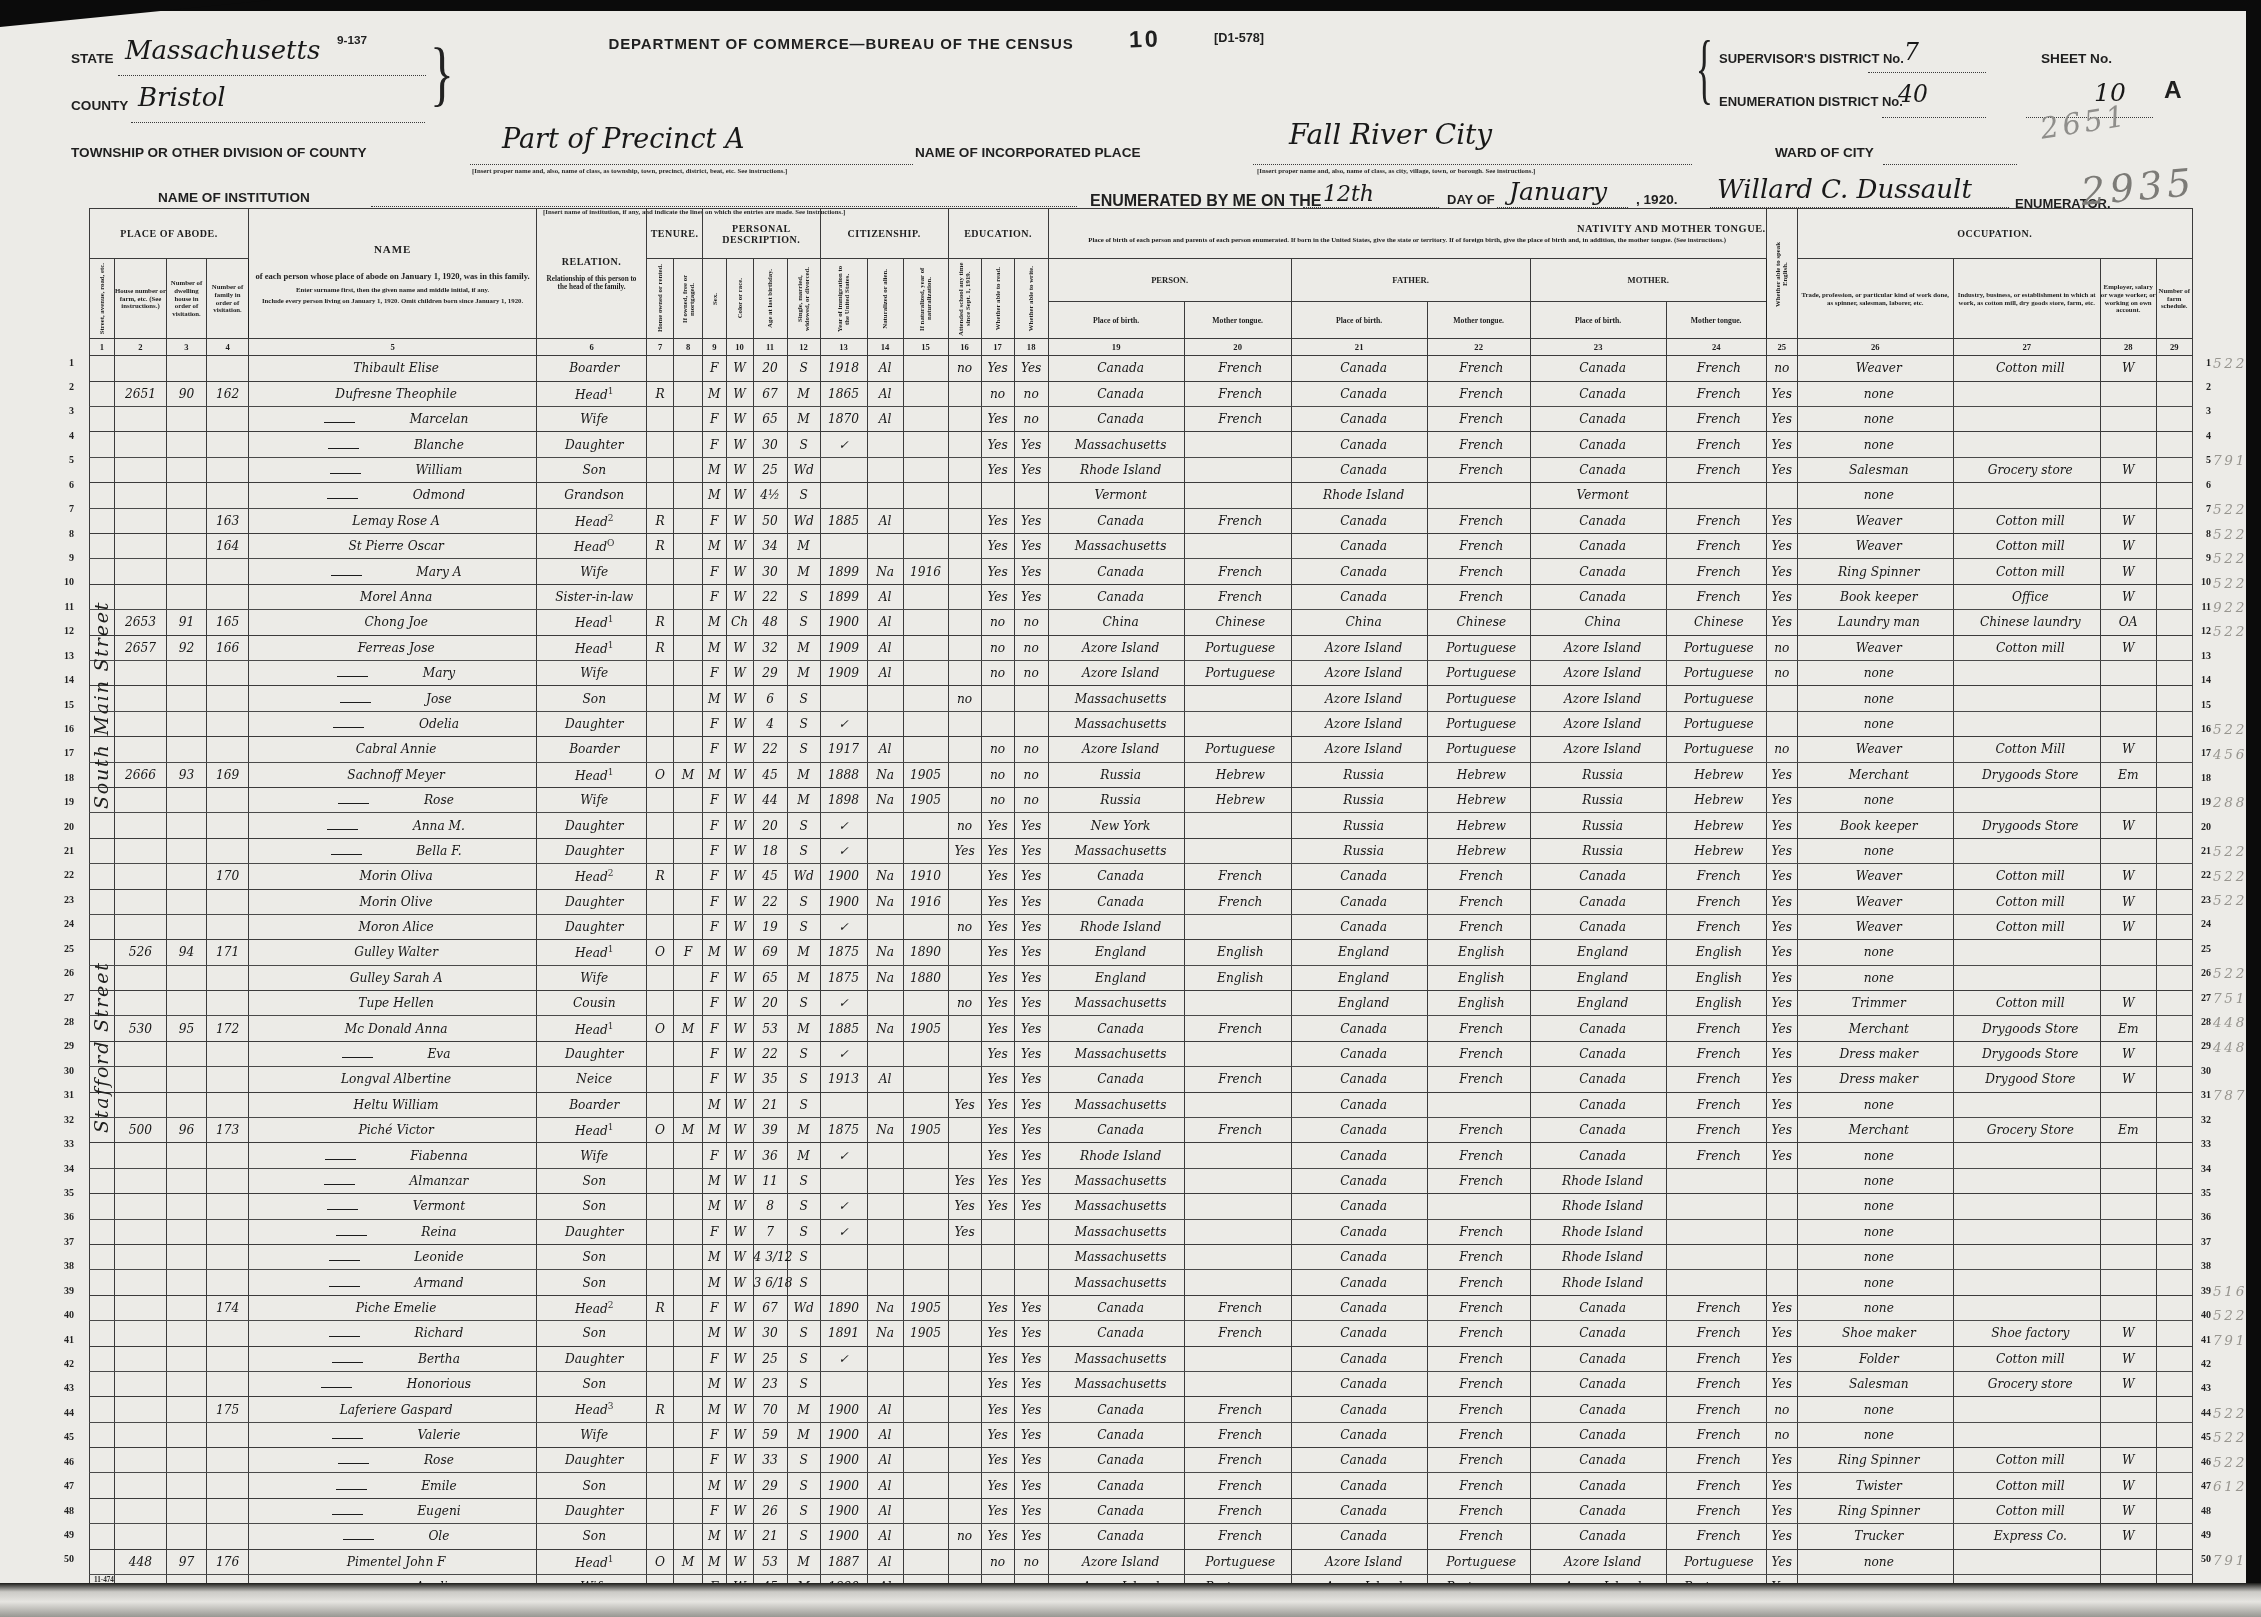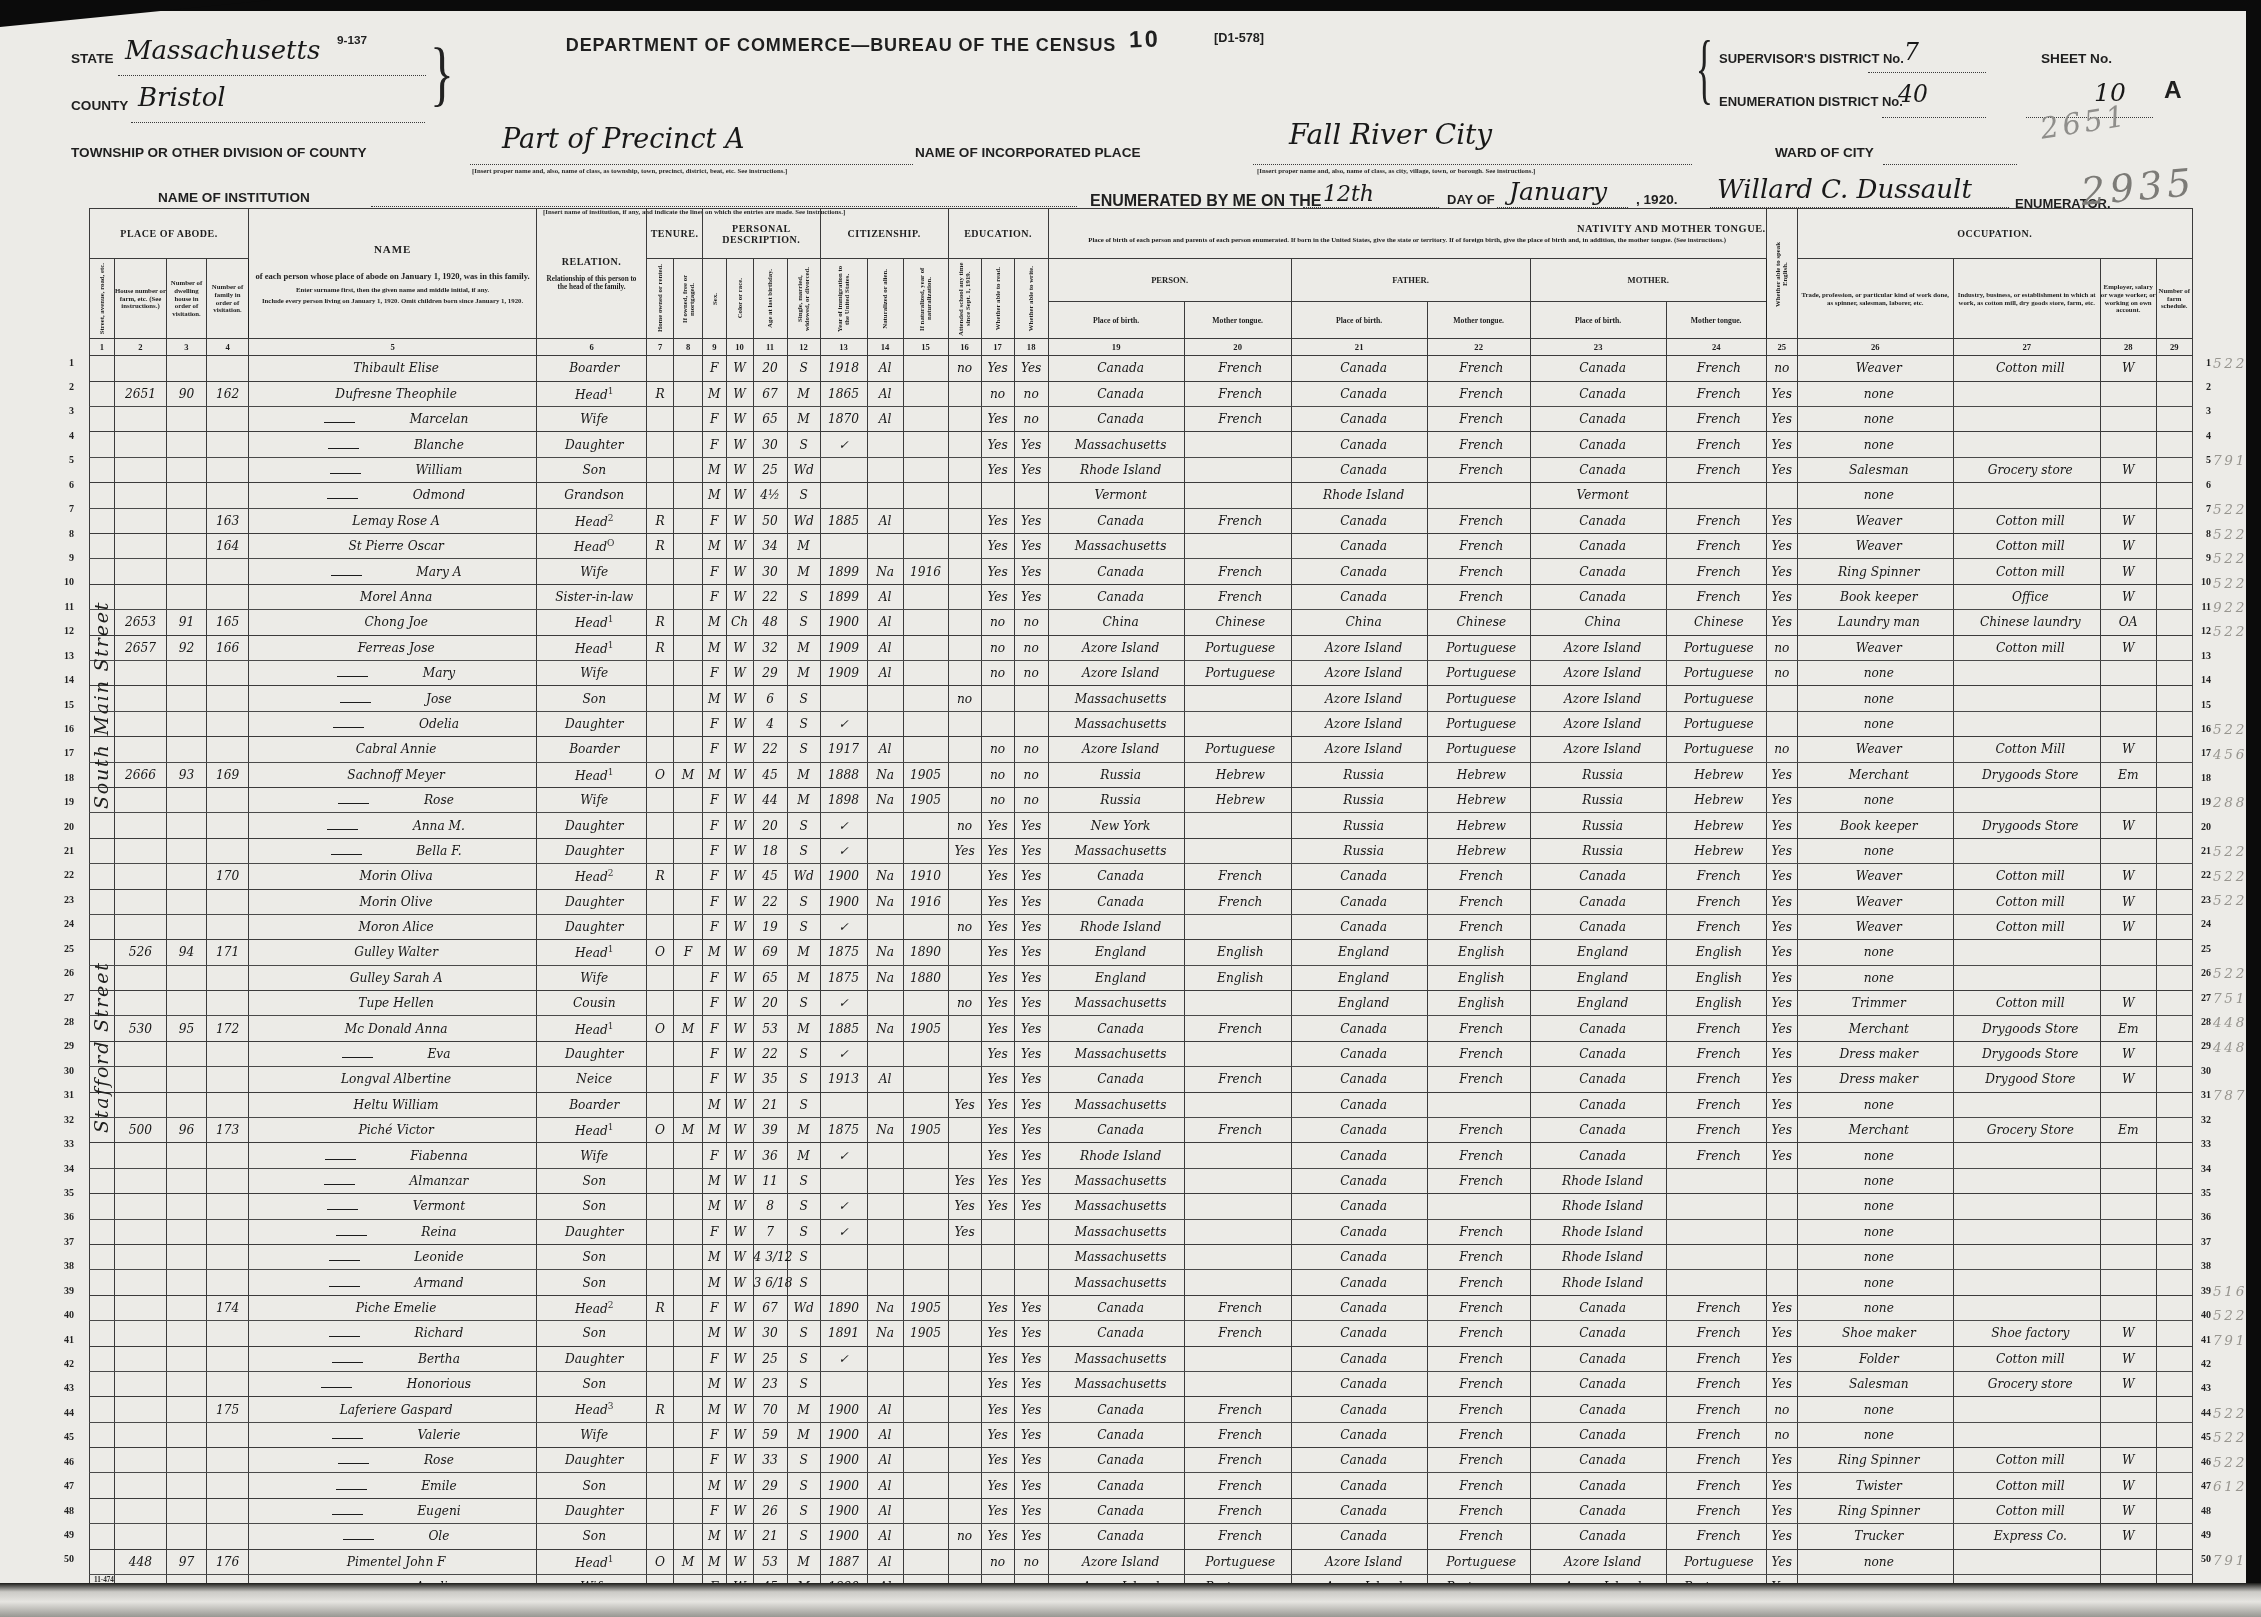--- a/index.html
+++ b/index.html
@@ -68,21 +68,21 @@
   .street{position:absolute;writing-mode:vertical-rl;transform:rotate(180deg);
           font-family:"DejaVu Serif",serif;font-style:italic;font-size:19px;letter-spacing:1.8px;
           color:#20201e;text-align:center;z-index:6;}
 </style>
 </head>
 <body>
 
 <div class="page">
 
   <div class="lbl" style="left:337px;top:22px;font-size:11.8px;">9-137</div>
-  <div class="lbl ctr" style="left:479px;width:724px;top:23.5px;font-size:18px;letter-spacing:0.9px;">DEPARTMENT OF COMMERCE—BUREAU OF THE CENSUS</div>
+  <div class="lbl ctr" style="left:479px;width:724px;top:23.5px;font-size:15px;letter-spacing:0.9px;">DEPARTMENT OF COMMERCE—BUREAU OF THE CENSUS</div>
   <div class="lbl" style="left:1129px;top:14.5px;font-size:23.5px;letter-spacing:2.7px;transform:rotate(-2deg);">10</div>
   <div class="lbl" style="left:1214px;top:20px;font-size:12.7px;">[D1-578]</div>
 
   <div class="lbl" style="left:71px;top:40px;font-size:13.6px;">STATE</div>
   <div class="hw" style="left:125px;top:23.5px;font-size:26px;">Massachusetts</div>
   <div class="dotline" style="left:118px;top:63px;width:308px;"></div>
   <div class="brace" style="left:425px;top:22px;font-size:71px;transform:scaleX(.7);">}</div>
 
   <div class="lbl" style="left:71px;top:87px;font-size:13.6px;">COUNTY</div>
   <div class="hw" style="left:138px;top:71px;font-size:26px;">Bristol</div>

